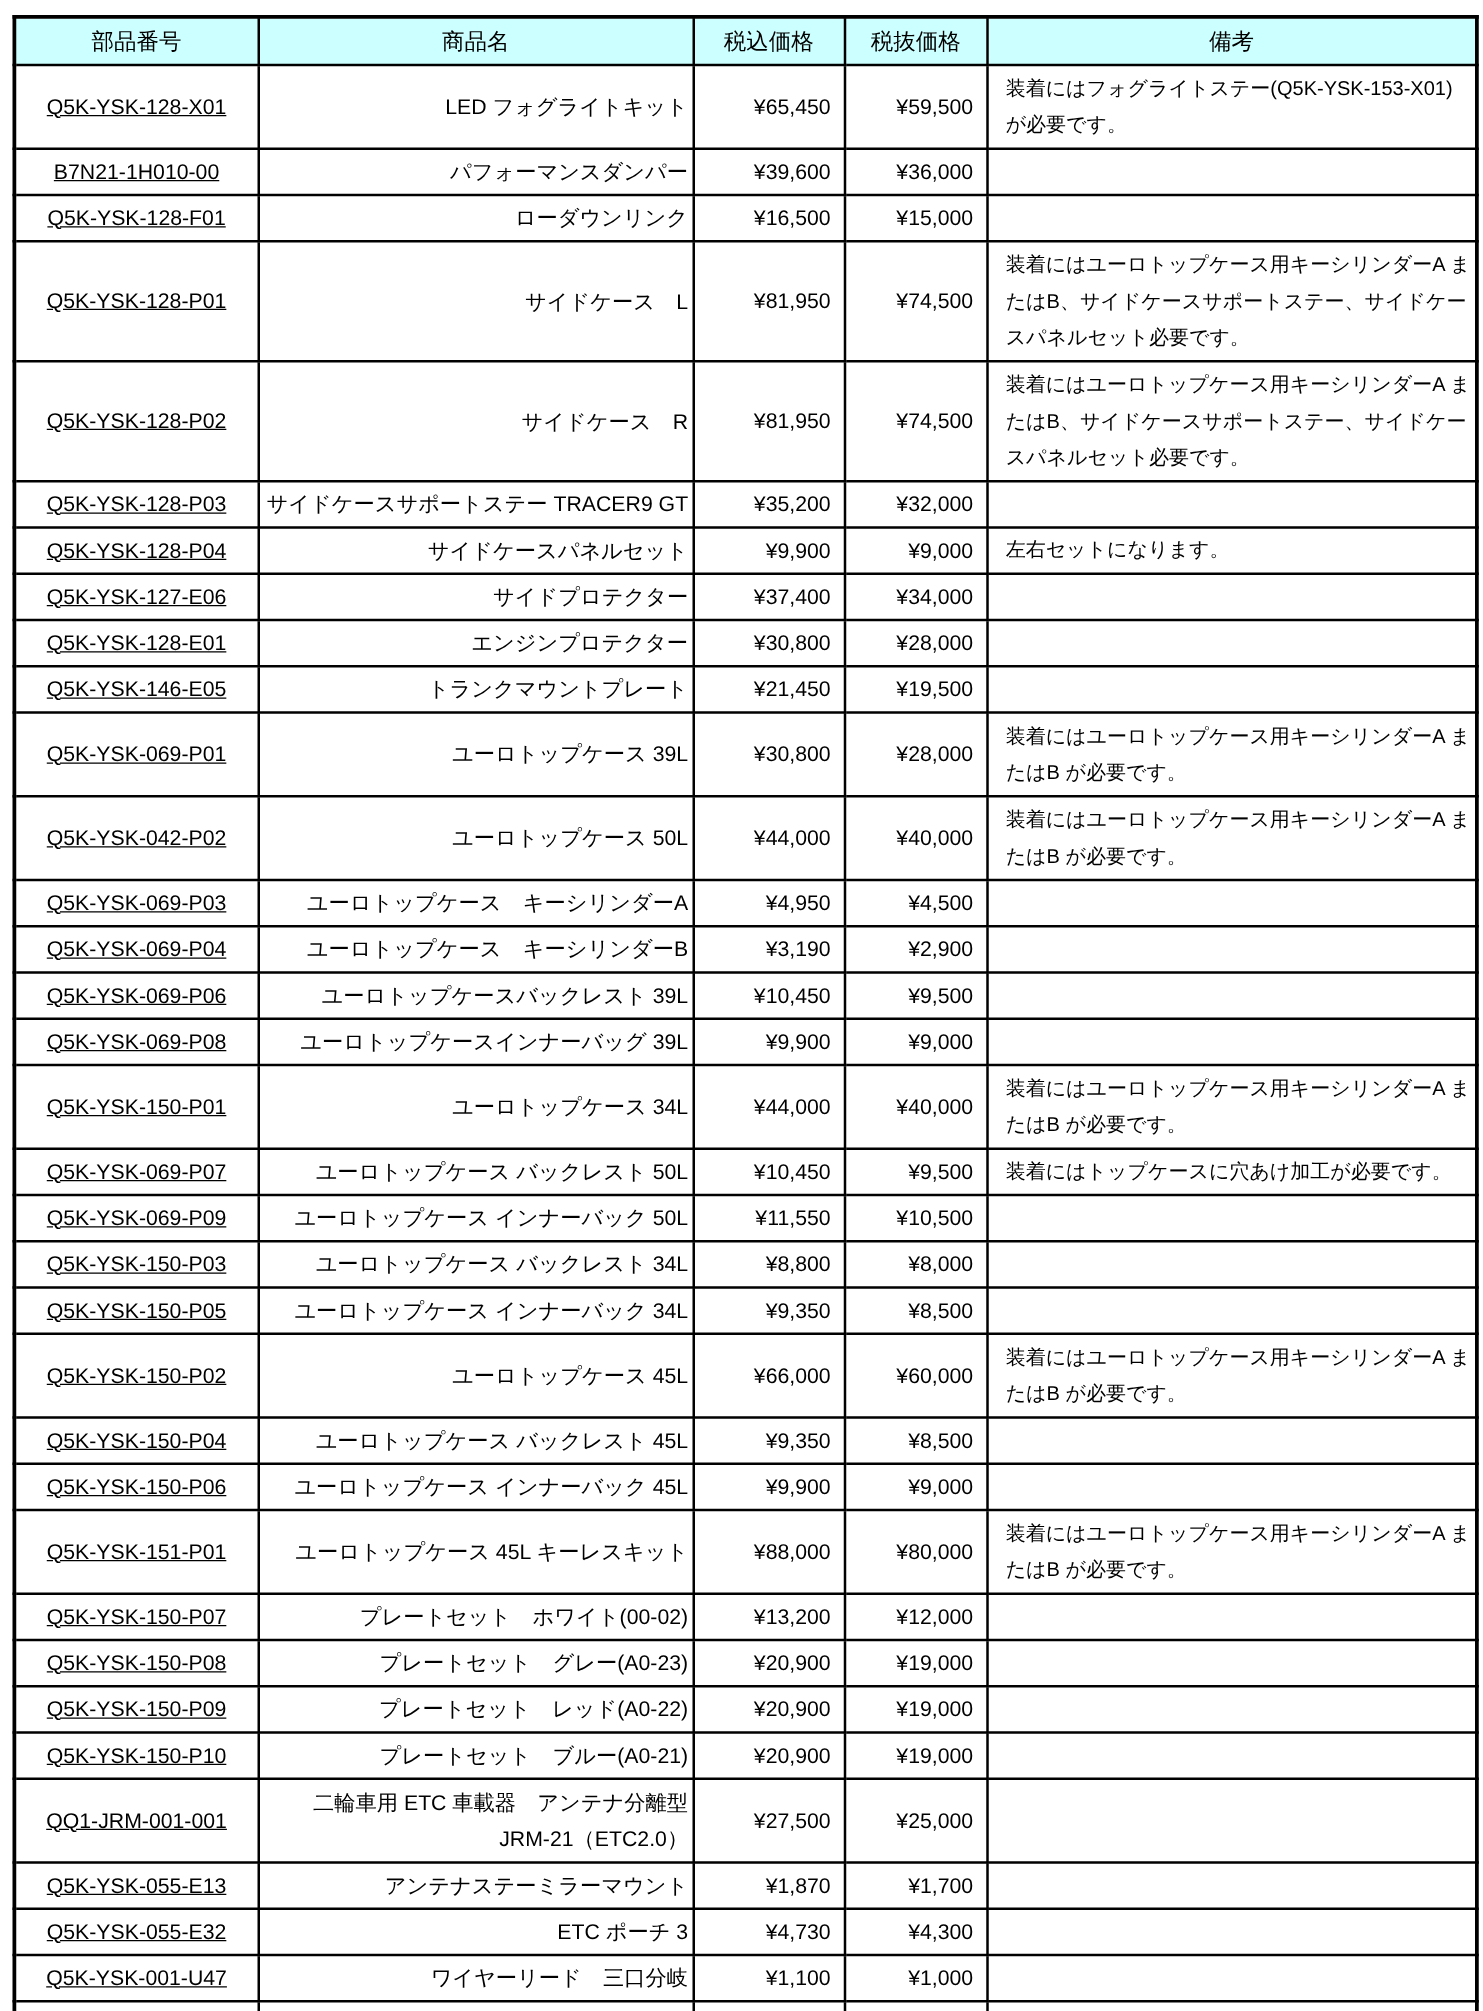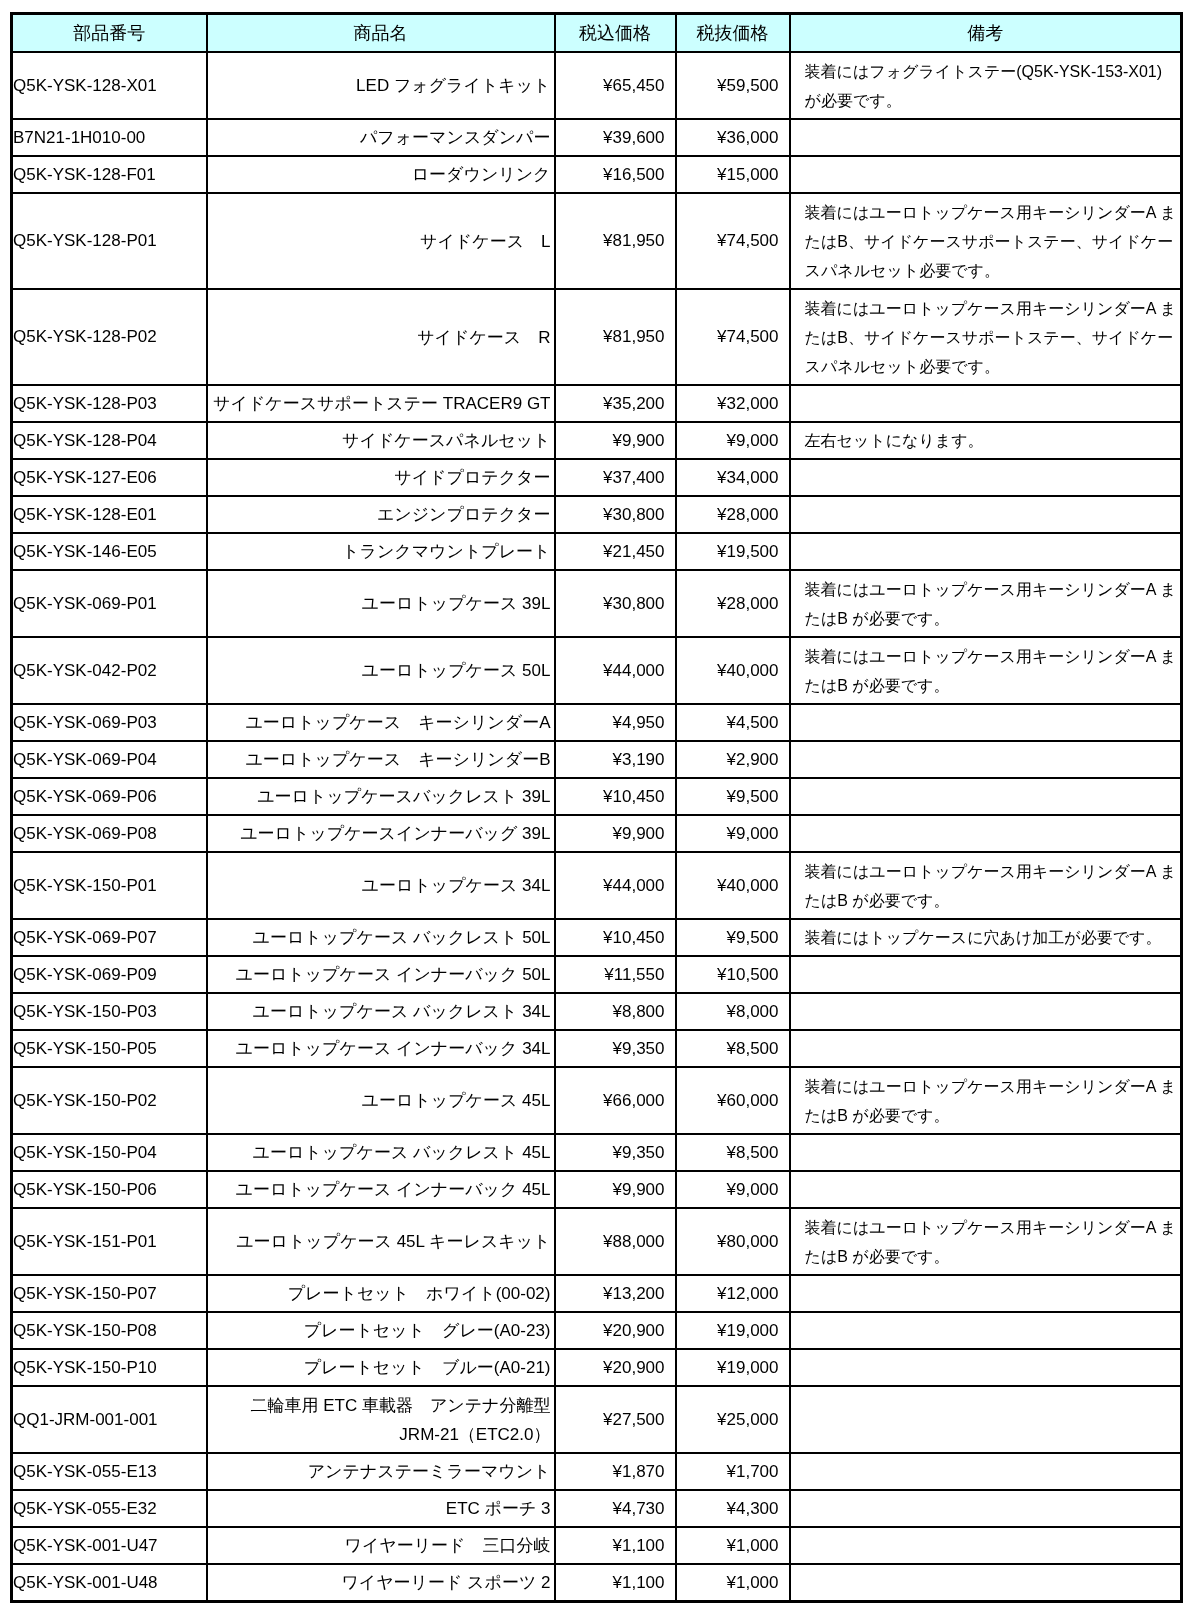--- a/index.html
+++ b/index.html
@@ -38,23 +38,24 @@
     font-size: 18px;
     font-weight: 400;
     text-align: center;
     padding: 0 2px;
   }
   tbody td {
     font-size: 17px;
     padding: 1px 3px;
   }
   td.part {
-    text-align: left;
+    text-align: center;
     white-space: nowrap;
     padding: 0 0;
+    text-decoration: underline;
   }
   td.name {
     text-align: right;
     line-height: 29px;
     padding-left: 4px;
   }
   td.price {
     text-align: right;
     white-space: nowrap;
     padding-right: 10px;
@@ -275,20 +276,27 @@
     <td class="note"></td>
   </tr>
         <tr class="h1">
     <td class="part">Q5K-YSK-150-P08</td>
     <td class="name">プレートセット　グレー(A0-23)</td>
     <td class="price">¥20,900</td>
     <td class="price">¥19,000</td>
     <td class="note"></td>
   </tr>
         <tr class="h1">
+    <td class="part">Q5K-YSK-150-P09</td>
+    <td class="name">プレートセット　レッド(A0-22)</td>
+    <td class="price">¥20,900</td>
+    <td class="price">¥19,000</td>
+    <td class="note"></td>
+  </tr>
+        <tr class="h1">
     <td class="part">Q5K-YSK-150-P10</td>
     <td class="name">プレートセット　ブルー(A0-21)</td>
     <td class="price">¥20,900</td>
     <td class="price">¥19,000</td>
     <td class="note"></td>
   </tr>
         <tr class="h2">
     <td class="part">QQ1-JRM-001-001</td>
     <td class="name">二輪車用 ETC 車載器　アンテナ分離型 JRM-21（ETC2.0）</td>
     <td class="price">¥27,500</td>

